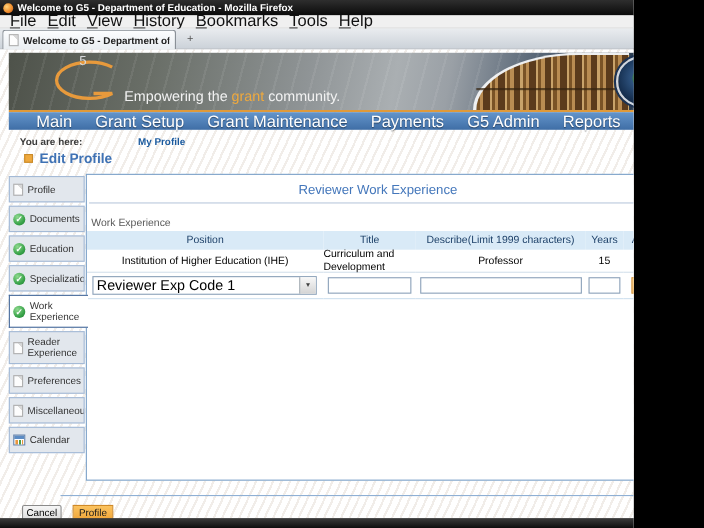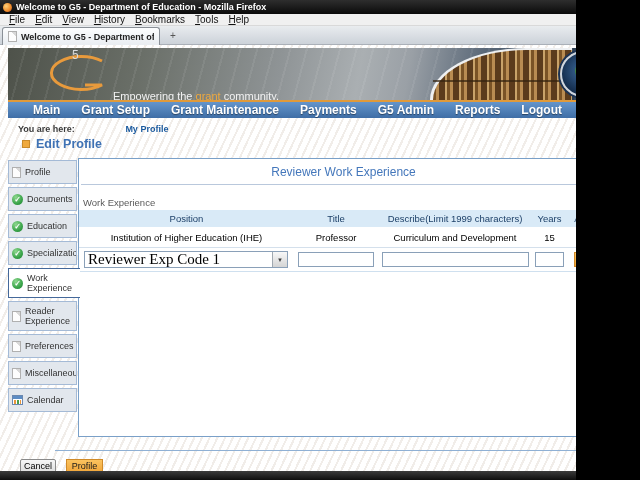--- a/index.html
+++ b/index.html
@@ -15,21 +15,21 @@
   .titlebar-text { color:#fff; font-size:9px; font-weight:bold; white-space:nowrap; }
   .win-btn { position:absolute; top:0; height:13px; border:1px solid #000; border-top:none;
     border-radius:0 0 3px 3px; color:#fff; font-size:8px; line-height:11px; text-align:center; }
   .btn-min { left:578px; width:19px; background:linear-gradient(#5a6066,#23282d); }
   .btn-max { left:597px; width:17px; background:linear-gradient(#5a6066,#23282d); }
   .btn-close { left:614px; width:24px; background:linear-gradient(#e0806c,#a8341f); font-weight:bold; }
   .maximize-glyph { width:7px; height:6px; border:1px solid #ddd; margin:3px auto 0; }
 
   .menubar { position:absolute; left:0; top:14px; width:640px; height:12px; background:#f0f0f0;
     border-bottom:1px solid #d9d9d9; display:flex; align-items:center; padding-left:4px; }
-  .menu-item { font-size:10px; color:#111; padding:0 5px; }
+  .menu-item { font-size:15px; color:#111; padding:0 5px; }
   .menu-item::first-letter { text-decoration:underline; }
 
   .tabbar { position:absolute; left:0; top:26px; width:640px; height:19px;
     background:linear-gradient(#e9ecef,#ccd2d9); border-bottom:1px solid #aab0b8; }
   .tab-active { position:absolute; left:2px; top:1px; width:158px; height:18px;
     background:linear-gradient(#fcfdfe,#e9edf1); border:1px solid #8a9097; border-bottom:none;
     border-radius:3px 3px 0 0; display:flex; align-items:center; gap:4px; padding:0 5px; }
   .tab-title { font-size:9px; font-weight:bold; color:#222; white-space:nowrap; overflow:hidden; }
   .newtab-btn { position:absolute; left:165px; top:4px; width:16px; height:12px; text-align:center;
     font-size:10px; line-height:11px; color:#555; border-radius:2px; }
@@ -51,29 +51,29 @@
     background:repeating-linear-gradient(90deg,#7a5326 0 3px,#b98c52 3px 6px,#5b3b1c 6px 12px,#c9a36a 12px 14px);
     border-top-left-radius:130px 70px; border-left:3px solid #eef0f2; border-top:2px solid #eef0f2; }
   .shelf::after { content:""; position:absolute; left:0; right:0; top:30px; height:2px; background:#35230f; opacity:.7; }
   .seal { position:absolute; right:6px; top:3px; width:46px; height:46px; border-radius:50%;
     background:radial-gradient(circle at 50% 42%, #2e537f 28%, #173152 65%, #0c2038);
     border:2px solid #cfd6df; box-shadow:0 0 0 2px #1c3354; }
   .seal::after { content:""; position:absolute; left:13px; top:9px; width:18px; height:18px; border-radius:50%;
     background:radial-gradient(circle at 45% 35%, #6cb86c, #2d6e2d 75%); }
   .g5-logo { position:absolute; left:32px; top:4px; }
   .logo-number { position:absolute; left:64px; top:0px; color:#d8dadc; font-size:12px; }
-  .tagline { position:absolute; left:105px; top:42px; font-size:11px; color:#f2f2f2; }
+  .tagline { position:absolute; left:105px; top:32px; font-size:13px; color:#f2f2f2; }
   .tagline .hl { color:#efa93d; }
 
   
   .nav-accent { position:absolute; left:8px; top:55px; width:604px; height:2px; background:#e09a3a; }
   .navbar { position:absolute; left:8px; top:57px; width:604px; height:16px;
     background:linear-gradient(#6495cb,#3f6ea6); display:flex; align-items:center; gap:21px;
     padding-left:25px; }
-  .nav-item { color:#fff; font-size:12px; font-weight:bold; text-shadow:0 1px 1px rgba(0,0,0,.45); white-space:nowrap; }
+  .nav-item { color:#fff; font-size:15px; font-weight:normal; text-shadow:0 1px 1px rgba(0,0,0,.45); white-space:nowrap; }
 
   
   .breadcrumb { position:absolute; left:18px; top:79px; font-size:9px; font-weight:bold; color:#3a3a3a; }
   .breadcrumb .crumb-link { color:#1b5a9e;margin-left:48px; }
   .edit-heading { position:absolute; left:22px; top:92px; display:flex; align-items:center; gap:6px; }
   .bullet-icon { width:8px; height:8px; background:#efa93d; border:1px solid #c98a2a; }
   .heading-text { font-size:12.5px; font-weight:bold; color:#3f72b4; }
 
   
   .content-box { position:absolute; left:78px; top:113px; width:531px; height:279px;
@@ -108,21 +108,21 @@
   .dc { font-size:9.5px; color:#000; display:flex; align-items:center; justify-content:center;
     border-bottom:1px solid #d4e0ec; }
   .ic { display:flex; align-items:center; border-bottom:1px solid #cfe0ef; }
   .trash-icon { width:8px; height:9px; border:1px solid #808080; border-radius:1px 1px 2px 2px;
     position:relative; margin:0 auto;
     background:repeating-linear-gradient(90deg, #f2f2f2 0 1px, #b8b8b8 1px 2px); }
   .trash-icon::before { content:""; position:absolute; top:-3px; left:-2px; right:-2px; height:2px;
     background:#909090; border-radius:1px; }
   .select-box { margin-left:5px; width:204px; height:17px; background:#fff; border:1px solid #8aa0b8;
     display:flex; align-items:center; }
-  .select-text { flex:1; font-size:15px; padding-left:3px; white-space:nowrap; overflow:hidden;font-family:Liberation Serif, serif; }
+  .select-text { flex:1; font-size:13px; padding-left:3px; white-space:nowrap; overflow:hidden; }
   .select-arrow { width:15px; align-self:stretch; background:linear-gradient(#f8f8f8,#d4d4d4);
     border-left:1px solid #a0a8b0; font-size:6px; color:#404040; display:flex; align-items:center;
     justify-content:center; }
   .txt { height:15px; border:1px solid #8aa0b8; font-size:9.5px; padding:0 2px; background:#fff; }
   .txt-title { width:76px; margin:0 auto; }
   .txt-desc { width:147px; margin:0 auto; }
   .txt-years { width:29px; margin:0 auto; }
   .btn-add { width:27px; height:15px; margin:0 auto; background:linear-gradient(#fbc35f,#f0a437);
     border:1px solid #d08a28; font-size:10px; font-weight:bold; color:#000; text-align:center;
     line-height:13px; }
@@ -261,22 +261,22 @@
     </div>
 
     <div class="we-table">
       <div class="hc">Position</div>
       <div class="hc">Title</div>
       <div class="hc">Describe(Limit 1999 characters)</div>
       <div class="hc">Years</div>
       <div class="hc">Action</div>
 
       <div class="dc">Institution of Higher Education (IHE)</div>
+      <div class="dc">Curriculum and Development</div>
       <div class="dc">Professor</div>
-      <div class="dc">Curriculum and Development</div>
       <div class="dc">15</div>
       <div class="dc">
         <span class="trash-icon"></span>
       </div>
 
       <div class="ic">
         <div class="select-box">
           <span class="select-text">Reviewer Exp Code 1</span>
           <span class="select-arrow">▼</span>
         </div>

